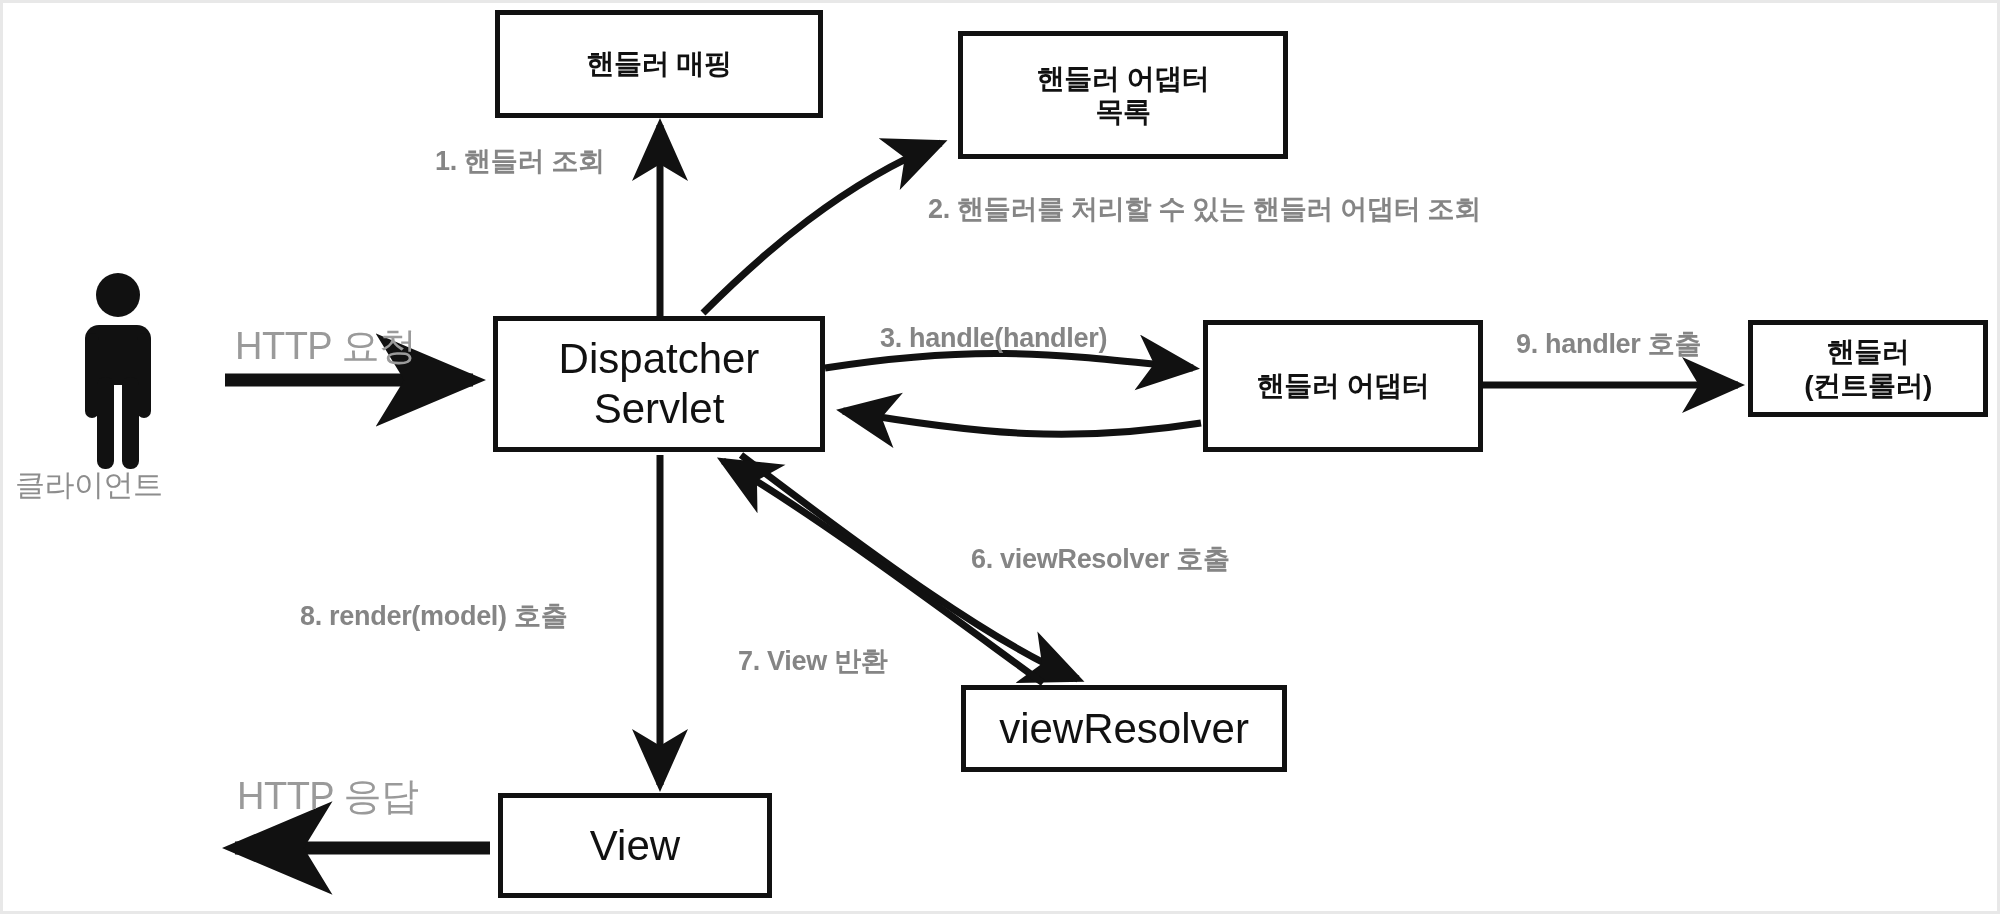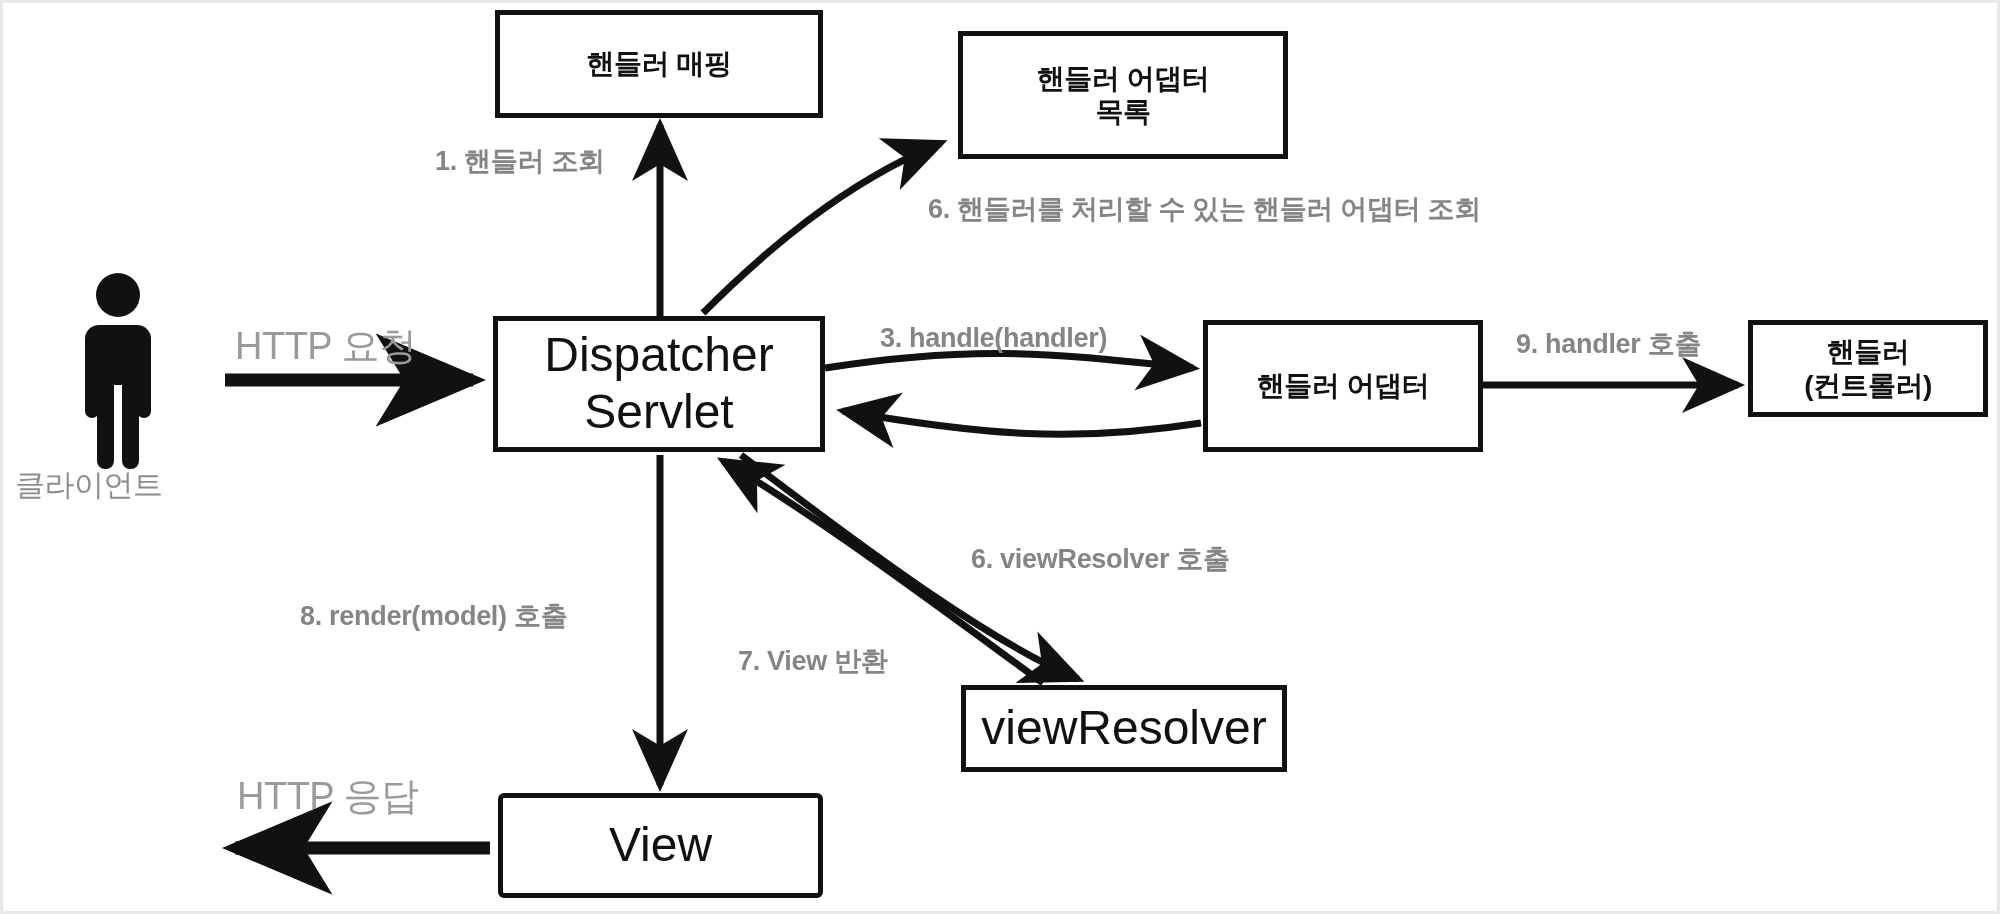--- a/index.html
+++ b/index.html
@@ -29,21 +29,21 @@
     color: #111111;
     line-height: 1.18;
     white-space: pre-line;
   }
   .node-ko {
     font-size: 28px;
     font-weight: 700;
     letter-spacing: -0.5px;
   }
   .node-en {
-    font-size: 48px;
+    font-size: 42px;
     font-weight: 400;
   }
   .edge-label {
     position: absolute;
     color: #858585;
     font-weight: 700;
     white-space: nowrap;
   }
   .step-label {
     font-size: 27px;
@@ -144,30 +144,30 @@
 
   <div class="node node-ko" style="left:1745px; top:317px; width:240px; height:97px;">
     <span>핸들러
 (컨트롤러)</span>
   </div>
 
   <div class="node node-en" style="left:958px; top:682px; width:326px; height:87px;">
     <span>viewResolver</span>
   </div>
 
-  <div class="node node-en" style="left:495px; top:790px; width:325px; height:105px;border-radius:6px;">
+  <div class="node node-en" style="left:495px; top:790px; width:274px; height:105px;">
     <span>View</span>
   </div>
 
   <div class="edge-label io-label" style="left:232px; top:318px;">HTTP 요청</div>
   <div class="edge-label io-label" style="left:234px; top:768px;">HTTP 응답</div>
 
   <div class="edge-label step-label" style="left:432px; top:140px;">1. 핸들러 조회</div>
 
-  <div class="edge-label step-label" style="left:925px; top:188px;">6. 핸들러를 처리할 수 있는 핸들러 어댑터 조회</div>
+  <div class="edge-label step-label" style="left:925px; top:188px;">2. 핸들러를 처리할 수 있는 핸들러 어댑터 조회</div>
 
   <div class="edge-label step-label" style="left:877px; top:320px;">3. handle(handler)</div>
 
   <div class="edge-label step-label" style="left:1513px; top:323px;">9. handler 호출</div>
 
 
   <div class="edge-label step-label" style="left:968px; top:538px;">6. viewResolver 호출</div>
 
   <div class="edge-label step-label" style="left:735px; top:640px;">7. View 반환</div>
 

